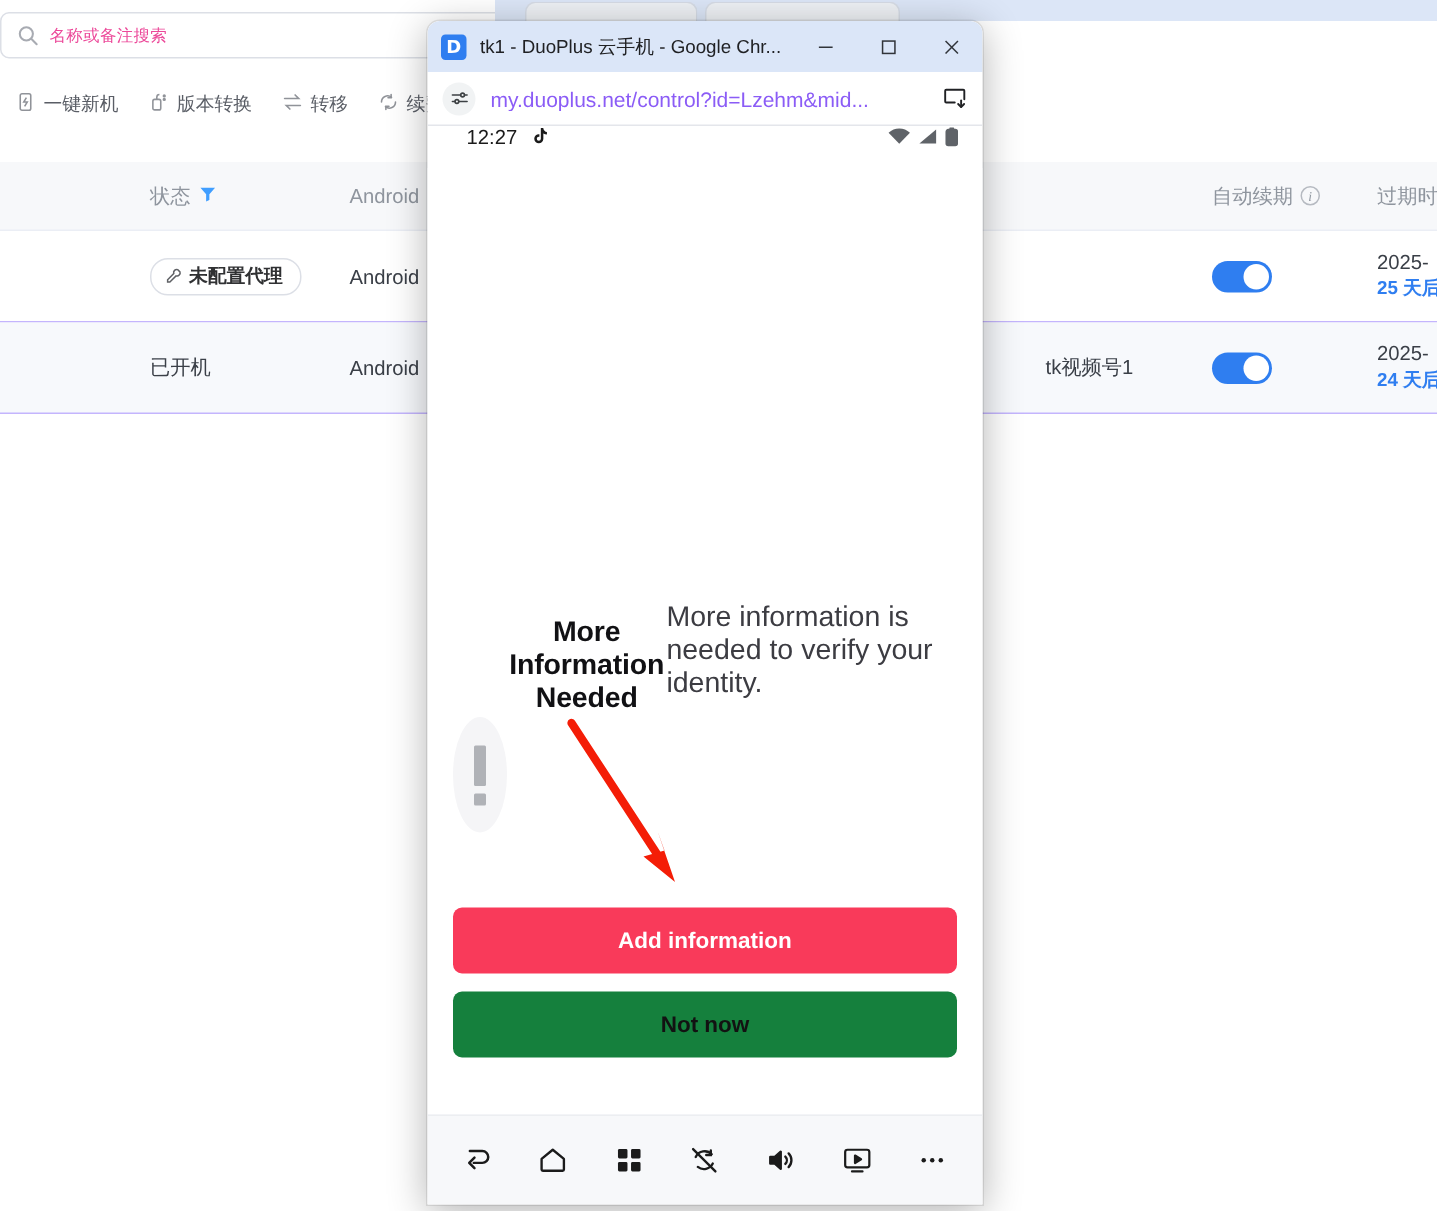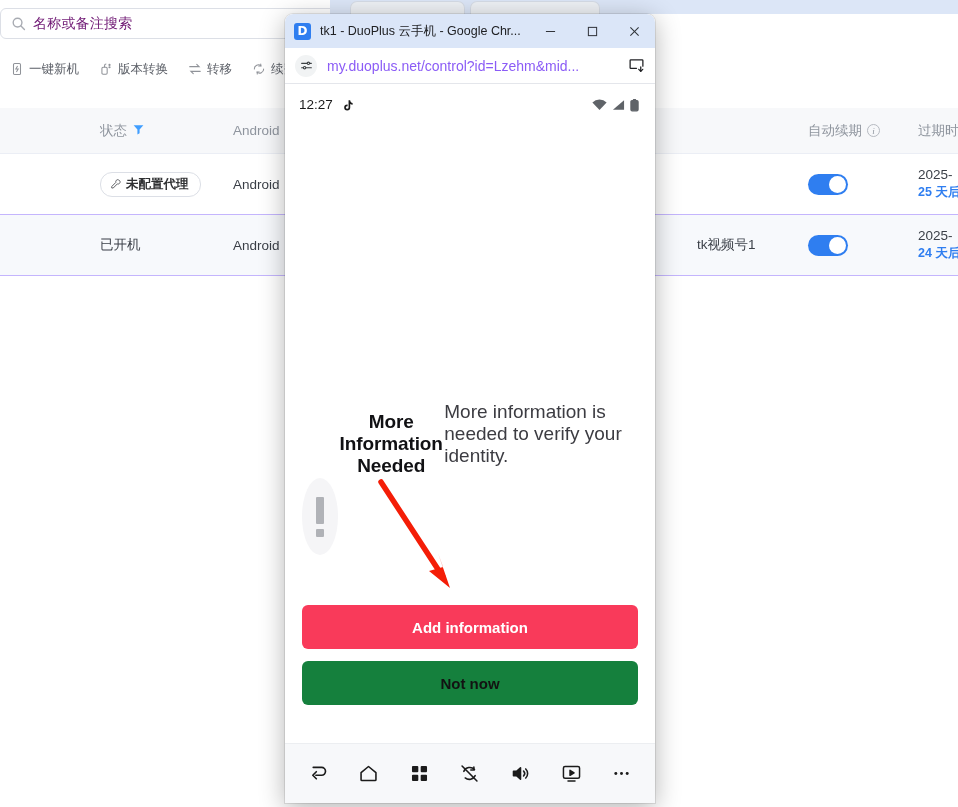--- a/index.html
+++ b/index.html
@@ -20,29 +20,29 @@
     background: #ffffff;
   }
   .search-box {
     position: absolute; left: 0; top: 8px; width: 380px; height: 31px;
     border: 1px solid #dcdfe6; border-radius: 6px;
     background: #fff;
     display: flex; align-items: center; gap: 7px;
     padding: 0 10px;
   }
   .search-box .sicon { width: 15px; height: 15px; flex: 0 0 auto; color: #a8abb2; }
-  .search-ph { font-size: 14px; color: #701a75; letter-spacing: .2px; }
+  .search-ph { font-size: 11px; color: #ec4899; letter-spacing: .2px; }
 
   .bg-toolbar {
     position: absolute; left: 0; top: 52px; right: 0; height: 34px;
     display: flex; align-items: center; gap: 20px;
     padding-left: 10px;
   }
   .tb-btn {
-    display: flex; align-items: center; gap: 5px;
+    display: flex; align-items: flex-start; gap: 5px;
     font-size: 12.5px; color: #5a5e66; white-space: nowrap;
   }
   .tb-btn svg { width: 14px; height: 14px; flex: 0 0 auto; color: #909399; }
 
   
   .bg-table { position: absolute; left: 0; top: 108px; right: 0; }
   .tb-head {
     height: 46px; background: #f7f8fa;
     border-bottom: 1px solid #ebeef5;
     position: relative;
@@ -161,22 +161,23 @@
   }
   .cast-ico { flex: 0 0 auto; color: #202124; }
   .cast-ico svg { width: 17px; height: 17px; display: block; }
 
   
   .phone {
     position: absolute; left: 0; top: 70px; right: 0; bottom: 0;
     background: #ffffff;
   }
   .statusbar {
-    height: 28px; display: flex; align-items: flex-end;
+    height: 28px; display: flex; align-items: flex-start;
     padding: 0 16px 0 14px;
+    margin-left: 12px;
   }
   .sb-time { font-size: 13.5px; color: #1b1b1b; font-weight: 400; }
   .sb-tiktok { margin-left: 9px; color: #1b1b1b; }
   .sb-tiktok svg { width: 13px; height: 13px; display: block; }
   .sb-right { margin-left: auto; display: flex; align-items: center; gap: 5px; color: #5f6368; }
   .sb-right svg { display: block; }
 
   .sheet {
     position: absolute; left: 0; right: 0; top: 28px; bottom: 60px;
     background: #fff;

